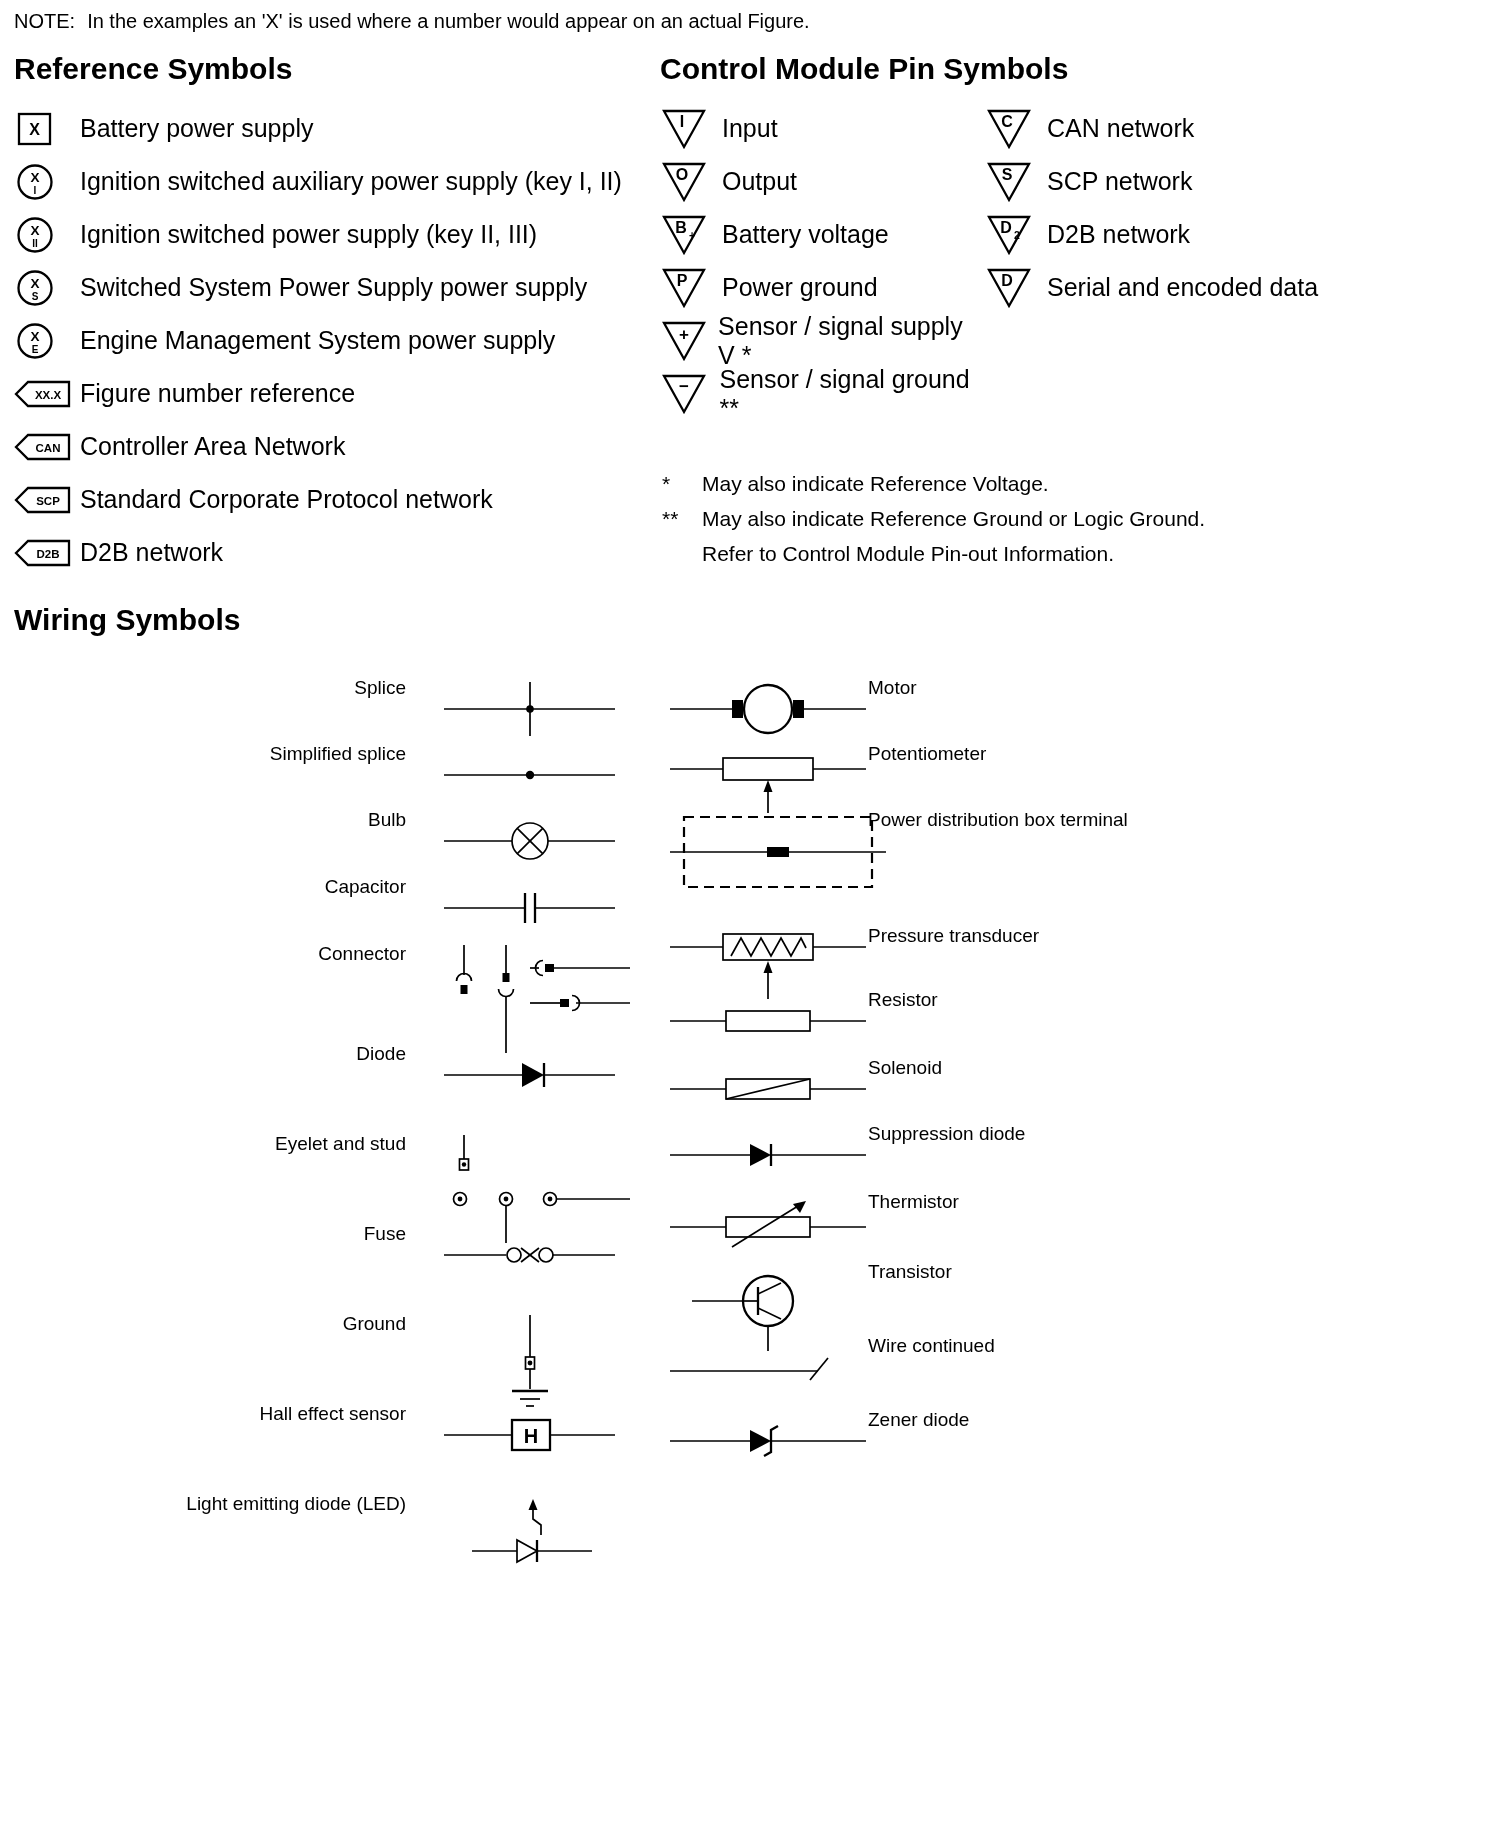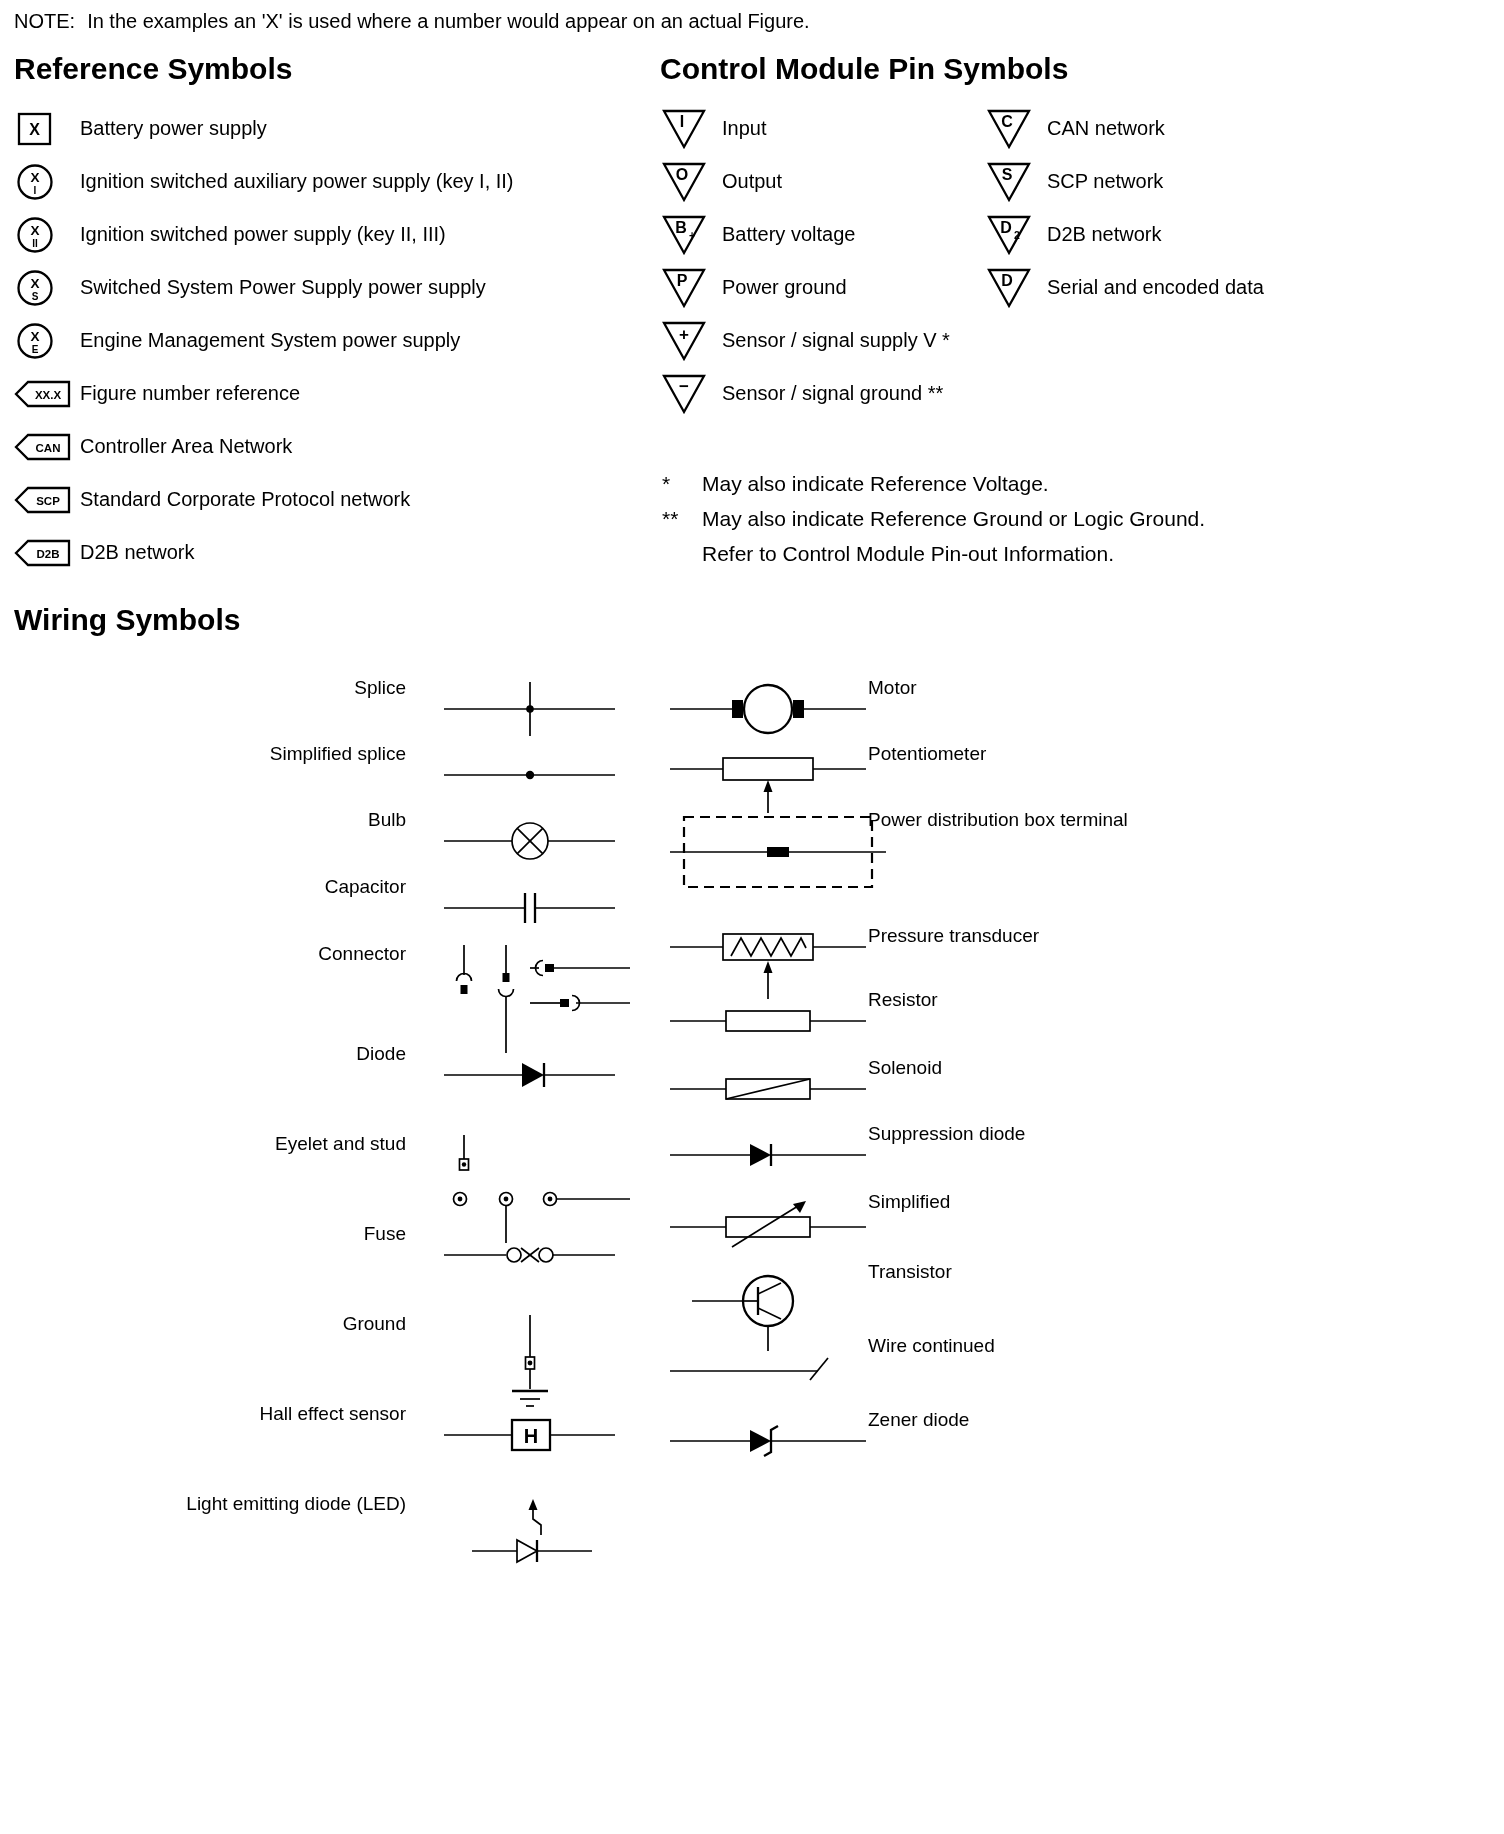--- a/index.html
+++ b/index.html
@@ -8,21 +8,21 @@
 
   .note { position:absolute; left:14px; top:10px; font-size:20px; }
   .note .note-label { font-weight:normal; margin-right:12px; }
 
   .section-title { font-size:30px; font-weight:bold; }
 
   .ref { position:absolute; left:14px; top:52px; width:640px; }
   .list { margin-top:16px; }
   .row { display:flex; align-items:center; height:53px; }
   .icon-cell { width:66px; display:flex; align-items:center; }
-  .lbl { font-size:20px; }
+  .lbl { font-size:25px; }
 
   .cmps { position:absolute; left:660px; top:52px; width:840px; }
   .pin-cols { display:flex; margin-top:16px; }
   .pin-col-left { width:325px; }
   .pin-icon { width:62px; display:flex; align-items:center; }
 
   .footnotes { position:absolute; left:662px; top:472px; font-size:21px; }
   .fn-row { display:flex; margin-bottom:11px; }
   .fn-marker { width:40px; }
 
@@ -541,21 +541,21 @@
     <div class="w-row" style="height:70px">
       <span class="w-sym">
         <svg width="200" height="64" viewBox="0 0 200 64">
           <line class="s" x1="2" y1="36" x2="58" y2="36"></line>
           <rect class="s" x="58" y="26" width="84" height="20"></rect>
           <line class="s" x1="142" y1="36" x2="198" y2="36"></line>
           <line class="s" x1="64" y1="56" x2="130" y2="15"></line>
           <polygon class="f" points="138,10 125,13 132,22"></polygon>
         </svg>
       </span>
-      <span class="wr-label">Simplified</span>
+      <span class="wr-label">Thermistor</span>
     </div>
 
     <div class="w-row" style="height:74px">
       <span class="w-sym">
         <svg width="200" height="92" viewBox="0 0 200 92">
           <line class="s" x1="24" y1="40" x2="76" y2="40"></line>
           <circle class="s s2" cx="100" cy="40" r="25"></circle>
           <line class="s" x1="76" y1="40" x2="90" y2="40"></line>
           <line class="s s2" x1="90" y1="26" x2="90" y2="54"></line>
           <line class="s" x1="90" y1="33" x2="113" y2="22"></line>

